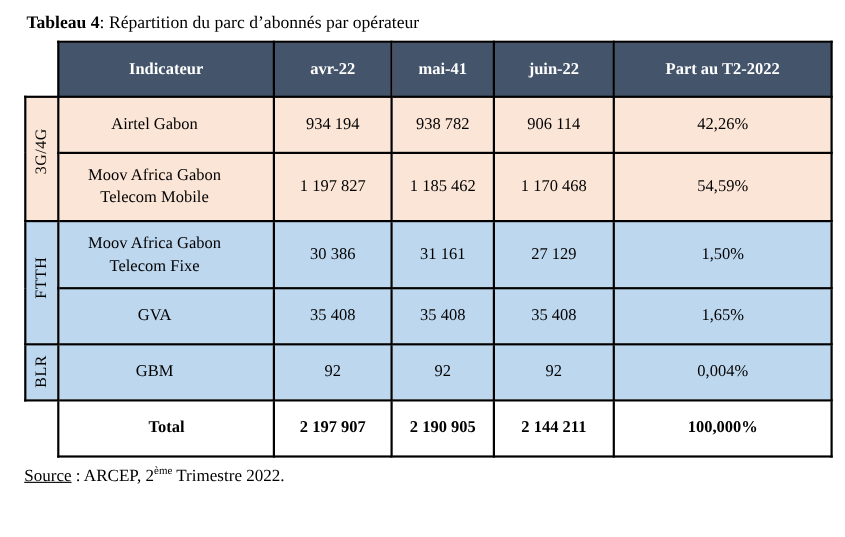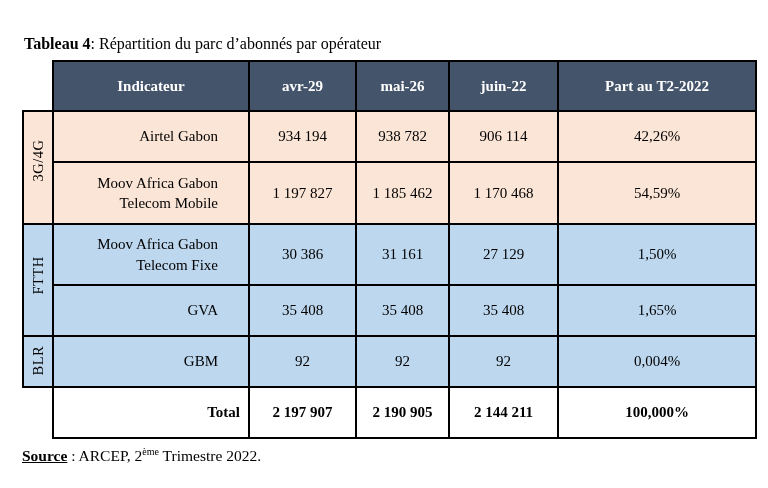--- a/index.html
+++ b/index.html
@@ -9,21 +9,20 @@
     width: 768px;
     height: 488px;
     background: #ffffff;
     font-family: "Liberation Serif", "DejaVu Serif", serif;
     color: #000000;
     overflow: hidden;
   }
   .title {
     padding: 12px 0 0 24px;
     font-size: 16px;
-    margin-top: 23px;
   }
   .title .bold { font-weight: bold; }
 
   table.main {
     margin: 7px 0 0 22px;
     border-collapse: collapse;
     table-layout: fixed;
     width: 733px;
     font-size: 15px;
   }
@@ -44,21 +43,21 @@
     padding: 0;
   }
   td.group .vtext {
     display: block;
     transform: rotate(-90deg);
     white-space: nowrap;
     font-size: 14.5px;
     letter-spacing: 0.5px;
   }
   td.ind {
-    text-align: right;
+    text-align: center;
     padding: 4px 30px 4px 9px;
     line-height: 1.35;
     vertical-align: middle;
   }
   td.val {
     text-align: center;
     vertical-align: middle;
     padding: 16px 2px;
   }
   .bg-peach { background: #FBE5D6; }
@@ -70,21 +69,21 @@
   tr.r-gva     { height: 47px; }
   tr.r-gbm     { height: 50px; }
   tr.r-total   { height: 38px; }
   tr.r-total td { font-weight: bold; background: #ffffff; }
   tr.r-total td.ind { padding-right: 8px; }
 
   .source {
     margin: 7px 0 0 22px;
     font-size: 15.5px;
   }
-  .source .lbl { font-weight: bold; text-decoration: underline; margin-top: 44px; }
+  .source .lbl { font-weight: normal; text-decoration: underline; margin-top: 44px; }
   .source sup { font-size: 10px; }
   .nb {
     margin: 20px 0 0 24px;
     width: 724px;
     font-size: 15.5px;
     font-style: italic;
     line-height: 1.45;
   }
   .nb .lbl { font-weight: bold; }
 </style>
@@ -104,22 +103,22 @@
       <col style="width:107px">
       <col style="width:93px">
       <col style="width:109px">
       <col style="width:198px">
     </colgroup>
 
     <tbody>
         <tr class="r-head">
       <td class="ghost"></td>
       <th class="hdr">Indicateur</th>
-      <th class="hdr">avr-29</th>
-      <th class="hdr">mai-26</th>
+      <th class="hdr">avr-22</th>
+      <th class="hdr">mai-41</th>
       <th class="hdr">juin-22</th>
       <th class="hdr">Part au T2-2022</th>
     </tr>
 
     <tr class="r-airtel">
       <td class="group bg-peach" rowspan="2">
             <span class="vtext">3G/4G</span>
           </td>
       <td class="ind bg-peach">Airtel Gabon</td>
       <td class="val bg-peach">934 194</td>

